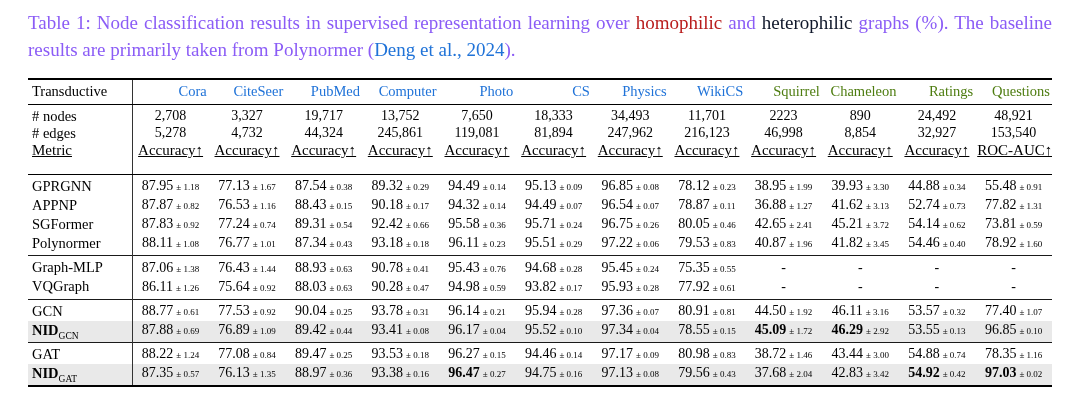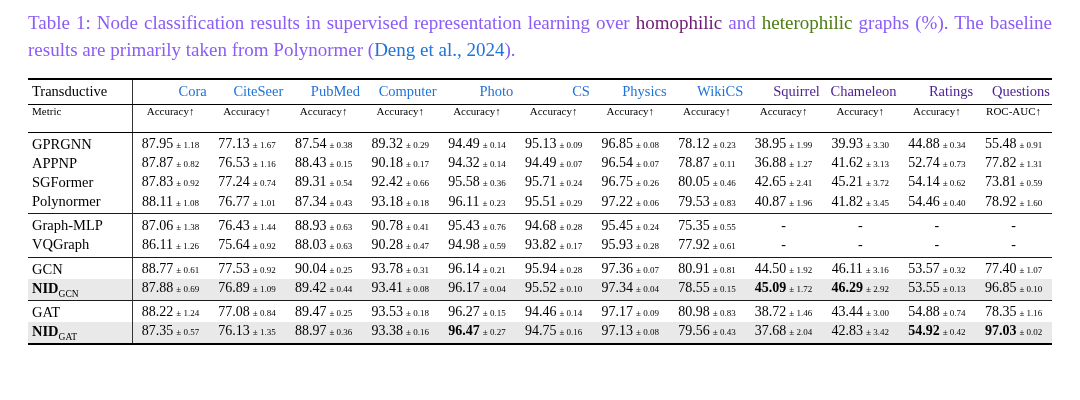--- a/index.html
+++ b/index.html
@@ -6,44 +6,44 @@
   .page{
     width:1080px;height:400px;box-sizing:border-box;
     padding:10px 28px 0 28px;
     font-family:"Liberation Serif","DejaVu Serif",serif;
     color:#000;background:#fff;overflow:hidden;
   }
   .caption{
     margin:0 0 14px 0;font-size:19px;line-height:1.42;text-align:justify;
   }
   .cap-normal{color:#8b5cf6;}
-  .cap-homophilic{color:#701a75;}
-  .cap-heterophilic{color:#4d7c0f;}
+  .cap-homophilic{color:#b91c1c;}
+  .cap-heterophilic{color:#0f172a;}
   .cap-link{color:#2073d8;cursor:pointer;}
   table.results{
     width:100%;border-collapse:collapse;table-layout:fixed;
     border-bottom:2.5px solid #000;
   }
   table.results col.first{width:104px;}
   th,td{padding:1px 2px;font-weight:normal;white-space:nowrap;overflow:hidden;}
   thead th{
     font-size:14.5px;text-align:right;
     border-top:2px solid #000;border-bottom:1px solid #000;
     padding:3px 2px 4px 2px;
   }
   thead th.rowhead{text-align:left;padding-left:4px;}
   th.homophilic{color:#2073d8;}
-  th.heterophilic{color:#4c1d95;}
+  th.heterophilic{color:#4d7c0f;}
   td{font-size:14px;text-align:center;line-height:1.18;}
   td.rowhead{text-align:left;padding-left:4px;font-size:14.5px;}
   
   th:nth-child(2),td:nth-child(2){border-left:1px solid #333;}
   tr.stats td{padding-top:0;padding-bottom:0;}
   tr.stats-first td{padding-top:3px;}
-  tr.metric td{font-size:11px;padding-bottom:14px;border-bottom:1.8px solid #000;}
+  tr.metric td{font-size:15px;padding-bottom:14px;border-bottom:1.8px solid #000;text-decoration:underline;}
   tr.group-start td{border-top:1.4px solid #1a1a1a;padding-top:3px;margin-top:35px;}
   tr.group-end td{padding-bottom:3px;margin-left:24px;}
   tr.highlight td{background:#e9e9e9;}
   .val{font-size:14px;}
   .pm{font-size:9px;margin-left:3px;}
   .b{font-weight:bold;}
   td.rowhead sub{font-size:9.5px;line-height:0;}
   td.dash{font-size:14px;}
 </style>
 </head>
@@ -79,20 +79,50 @@
           <th class="homophilic">CS</th>
           <th class="homophilic">Physics</th>
           <th class="homophilic">WikiCS</th>
           <th class="heterophilic">Squirrel</th>
           <th class="heterophilic">Chameleon</th>
           <th class="heterophilic">Ratings</th>
           <th class="heterophilic">Questions</th>
         </tr>
     </thead>
     <tbody id="tbody">
+        <tr class="stats stats-first">
+          <td class="rowhead"><span># nodes</span></td>
+          <td>2,708</td>
+          <td>3,327</td>
+          <td>19,717</td>
+          <td>13,752</td>
+          <td>7,650</td>
+          <td>18,333</td>
+          <td>34,493</td>
+          <td>11,701</td>
+          <td>2223</td>
+          <td>890</td>
+          <td>24,492</td>
+          <td>48,921</td>
+        </tr>
+        <tr class="stats">
+          <td class="rowhead"><span># edges</span></td>
+          <td>5,278</td>
+          <td>4,732</td>
+          <td>44,324</td>
+          <td>245,861</td>
+          <td>119,081</td>
+          <td>81,894</td>
+          <td>247,962</td>
+          <td>216,123</td>
+          <td>46,998</td>
+          <td>8,854</td>
+          <td>32,927</td>
+          <td>153,540</td>
+        </tr>
         <tr class="stats metric">
           <td class="rowhead"><span>Metric</span></td>
           <td>Accuracy↑</td>
           <td>Accuracy↑</td>
           <td>Accuracy↑</td>
           <td>Accuracy↑</td>
           <td>Accuracy↑</td>
           <td>Accuracy↑</td>
           <td>Accuracy↑</td>
           <td>Accuracy↑</td>

